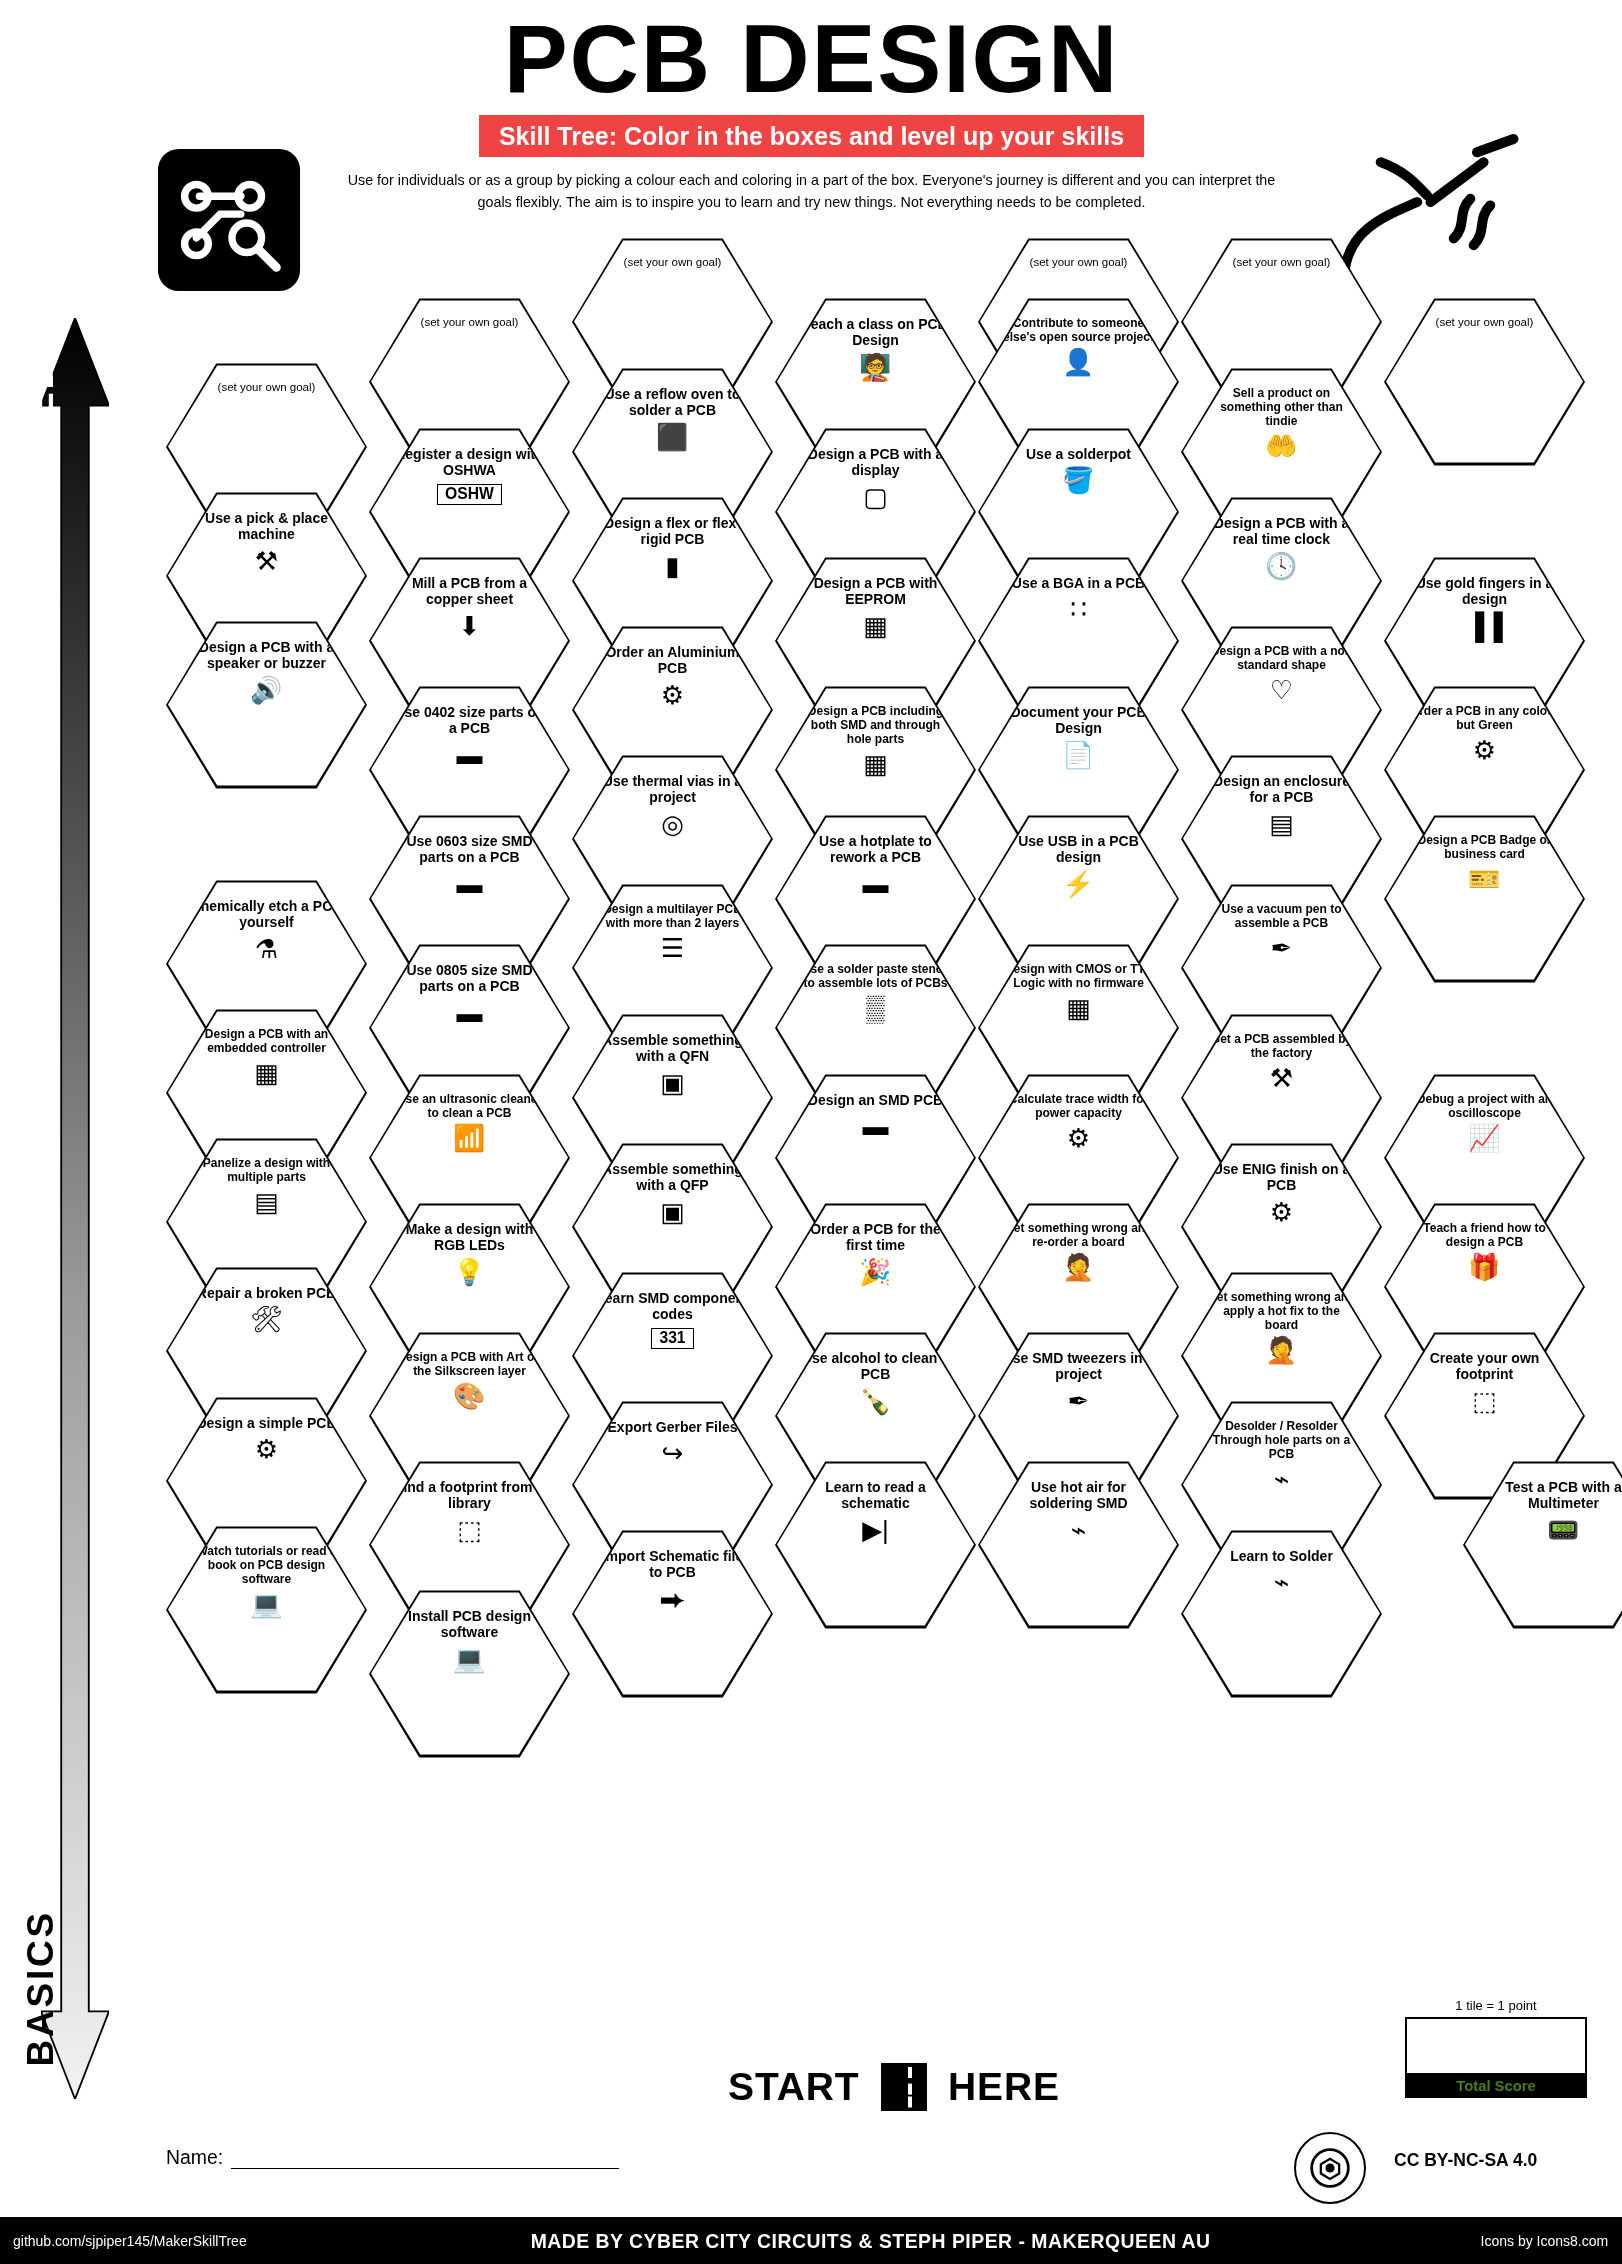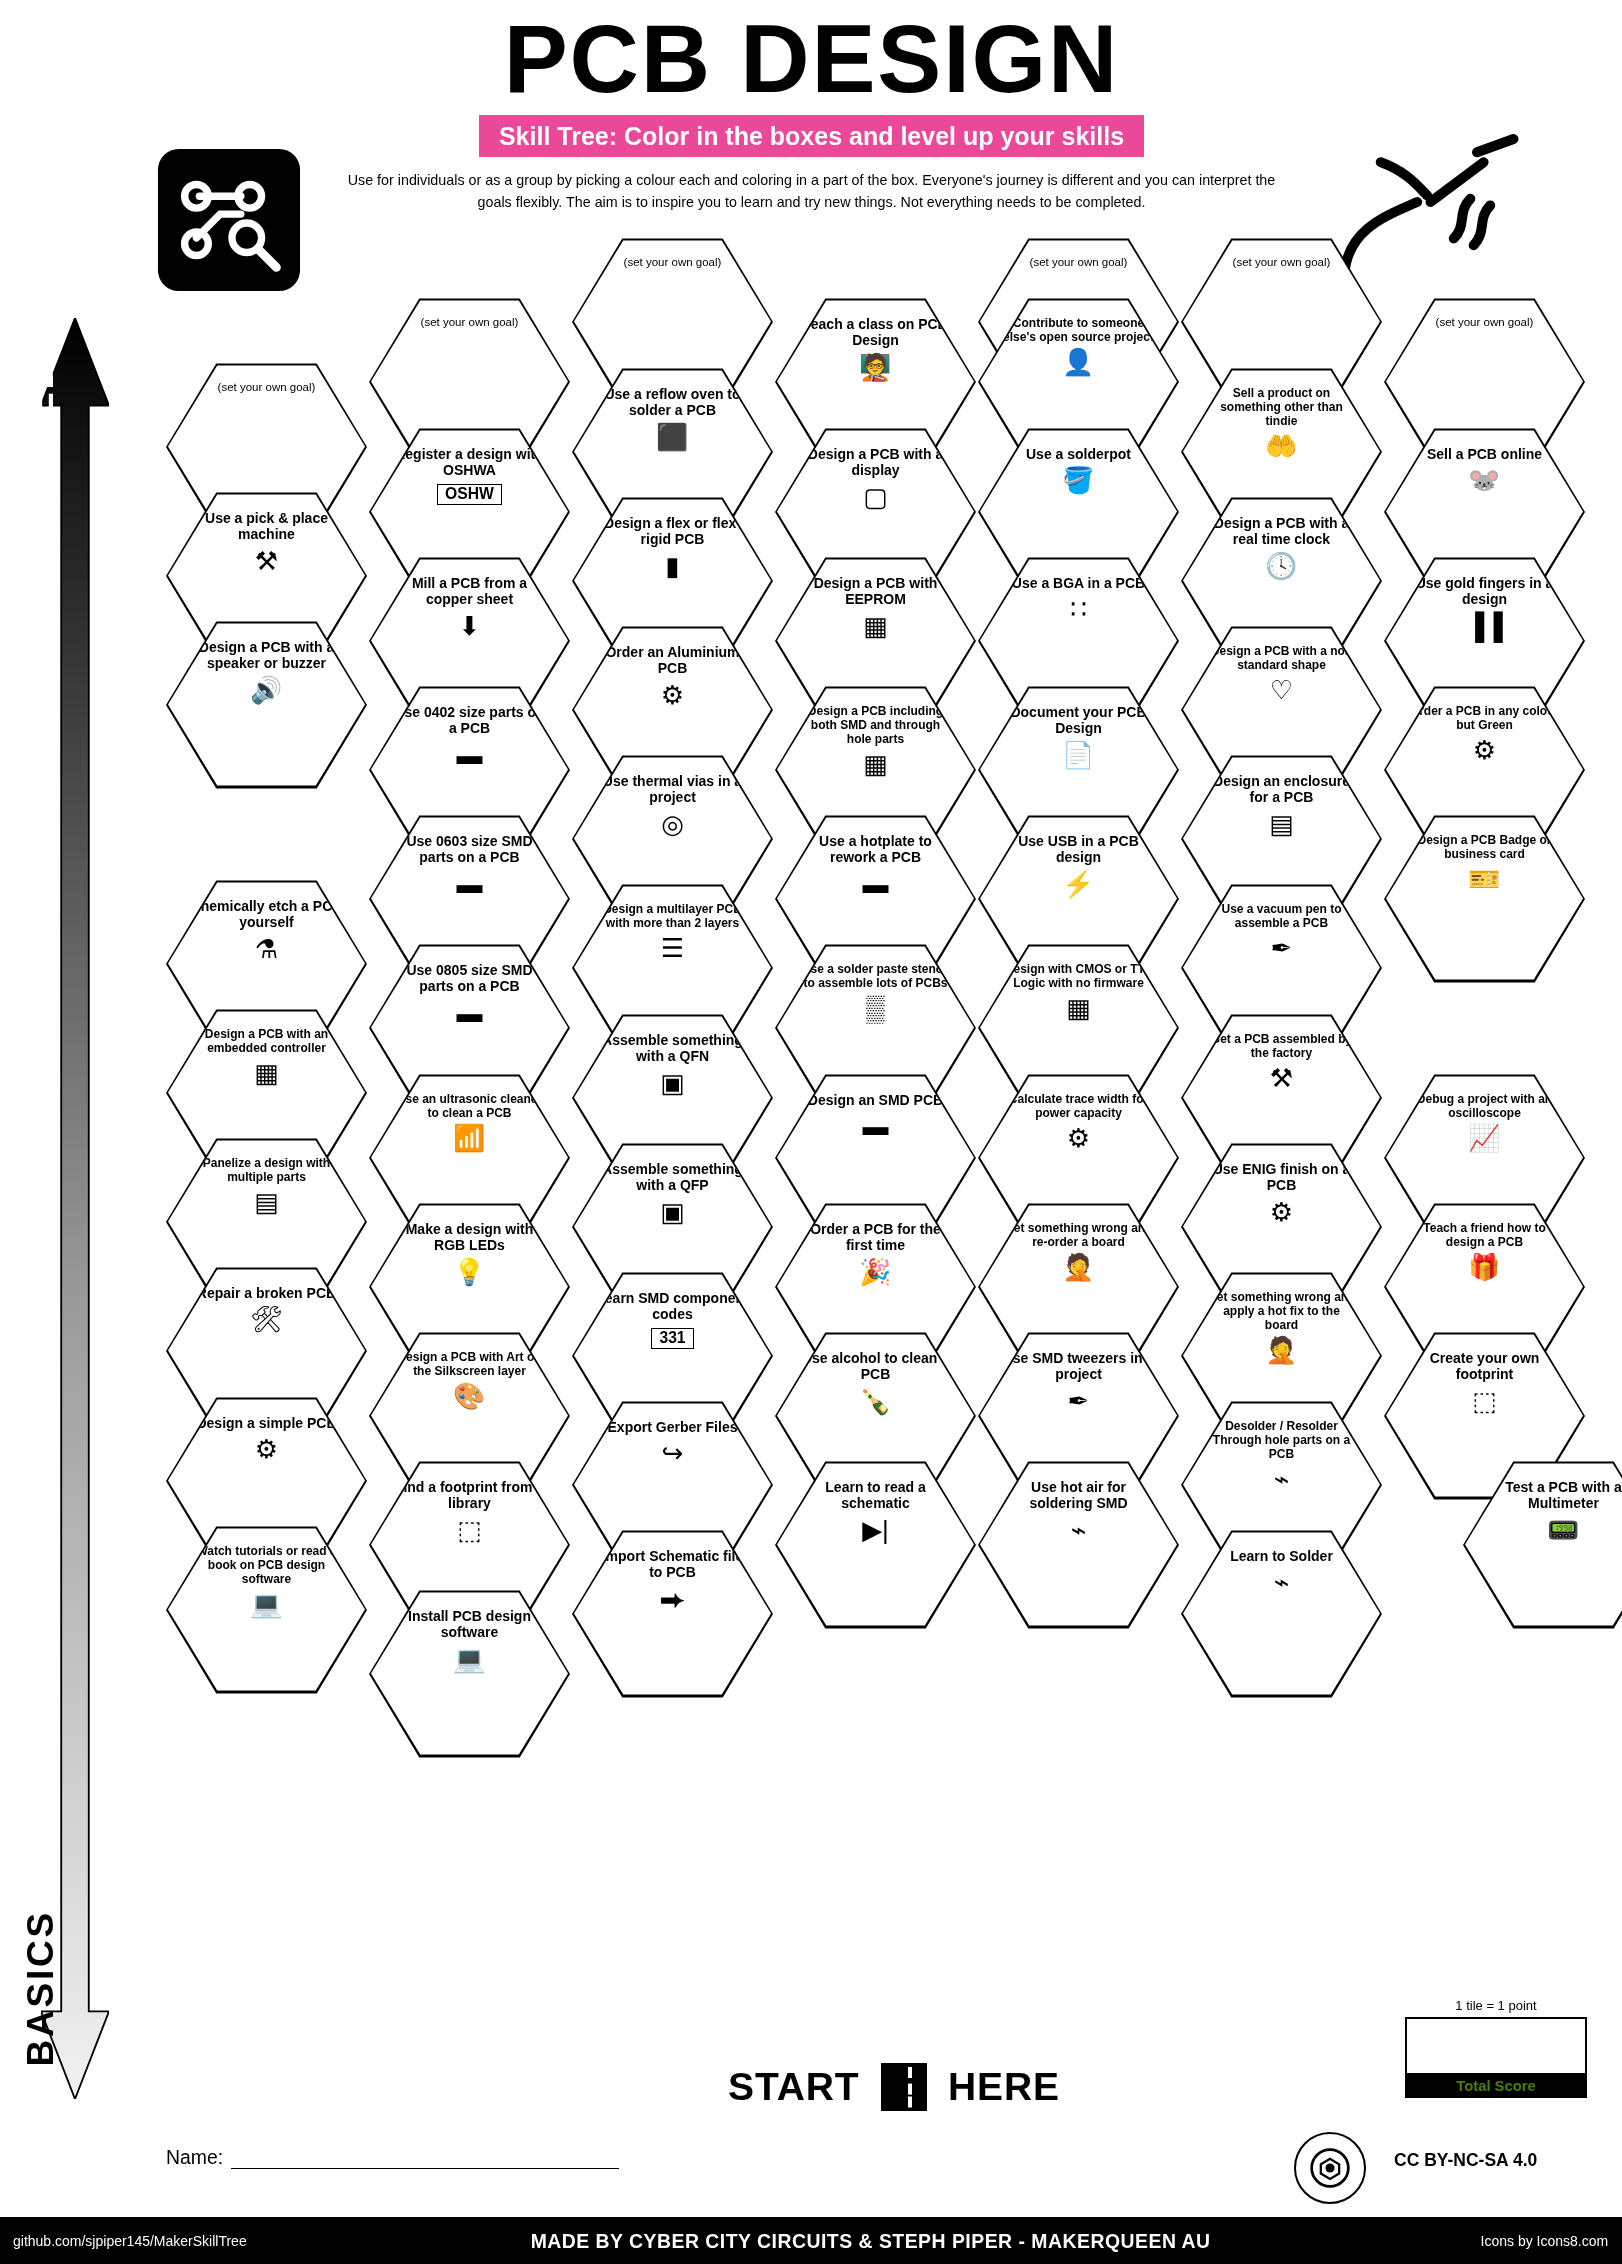--- a/index.html
+++ b/index.html
@@ -4,21 +4,21 @@
 <style>
   html,body{margin:0;padding:0;background:#fff;}
   body{width:1623px;height:2265px;font-family:"Liberation Sans",sans-serif;color:#000;position:relative;overflow:hidden;}
 
   
   #title{
     text-align:center;font-size:96px;font-weight:bold;letter-spacing:1.8px;
     margin:9.2px 0 0 0;line-height:1.05;
   }
   #subtitle-bar{
-    background:#ec4899;color:#fff;display:inline-block;padding:6.5px 20px;
+    background:#ef4444;color:#fff;display:inline-block;padding:6.5px 20px;
     font-size:25px;font-weight:bold;
   }
   #subtitle-wrap{text-align:center;margin-top:5.5px;}
   #intro{
     width:941px;margin:13px auto 0 auto;text-align:center;font-size:14.3px;line-height:1.5;
   }
 
   
   #pcb-logo{
     position:absolute;left:155px;top:146px;width:148px;height:148px;
@@ -575,27 +575,20 @@
         <div class="hextext">Learn to Solder</div>
         <div class="hexicon">⌁</div>
       </div>
     </div>
     <div class="hexcell" style="left: 1384px; top: 295px;">
       <div class="hexborder"></div>
       <div class="inner">
         <div class="hextext goal">(set your own goal)</div>
       </div>
     </div>
-    <div class="hexcell" style="left: 1384px; top: 425px;">
-      <div class="hexborder"></div>
-      <div class="inner">
-        <div class="hextext">Sell a PCB online</div>
-        <div class="hexicon">🐭</div>
-      </div>
-    </div>
     <div class="hexcell" style="left: 1384px; top: 554px;">
       <div class="hexborder"></div>
       <div class="inner">
         <div class="hextext">Use gold fingers in a design</div>
         <div class="hexicon">▐▐</div>
       </div>
     </div>
     <div class="hexcell" style="left: 1384px; top: 683px;">
       <div class="hexborder"></div>
       <div class="inner">

